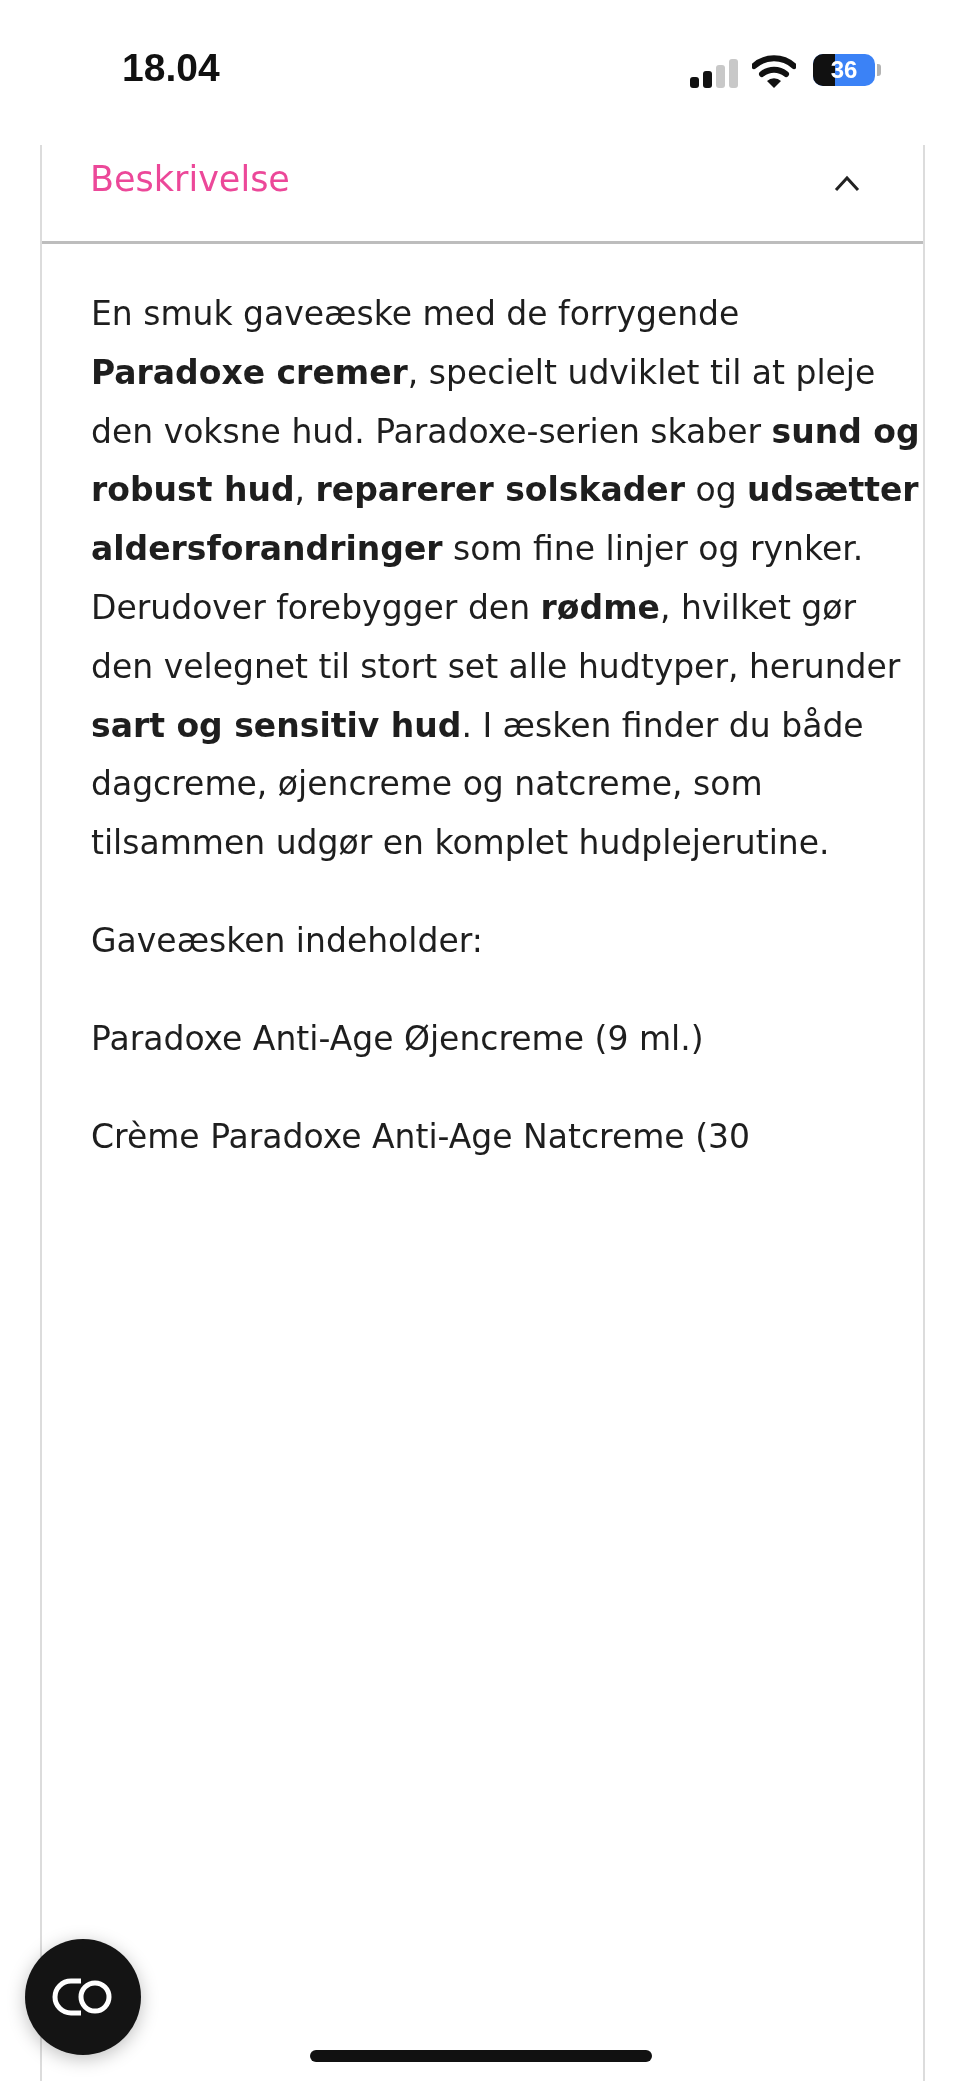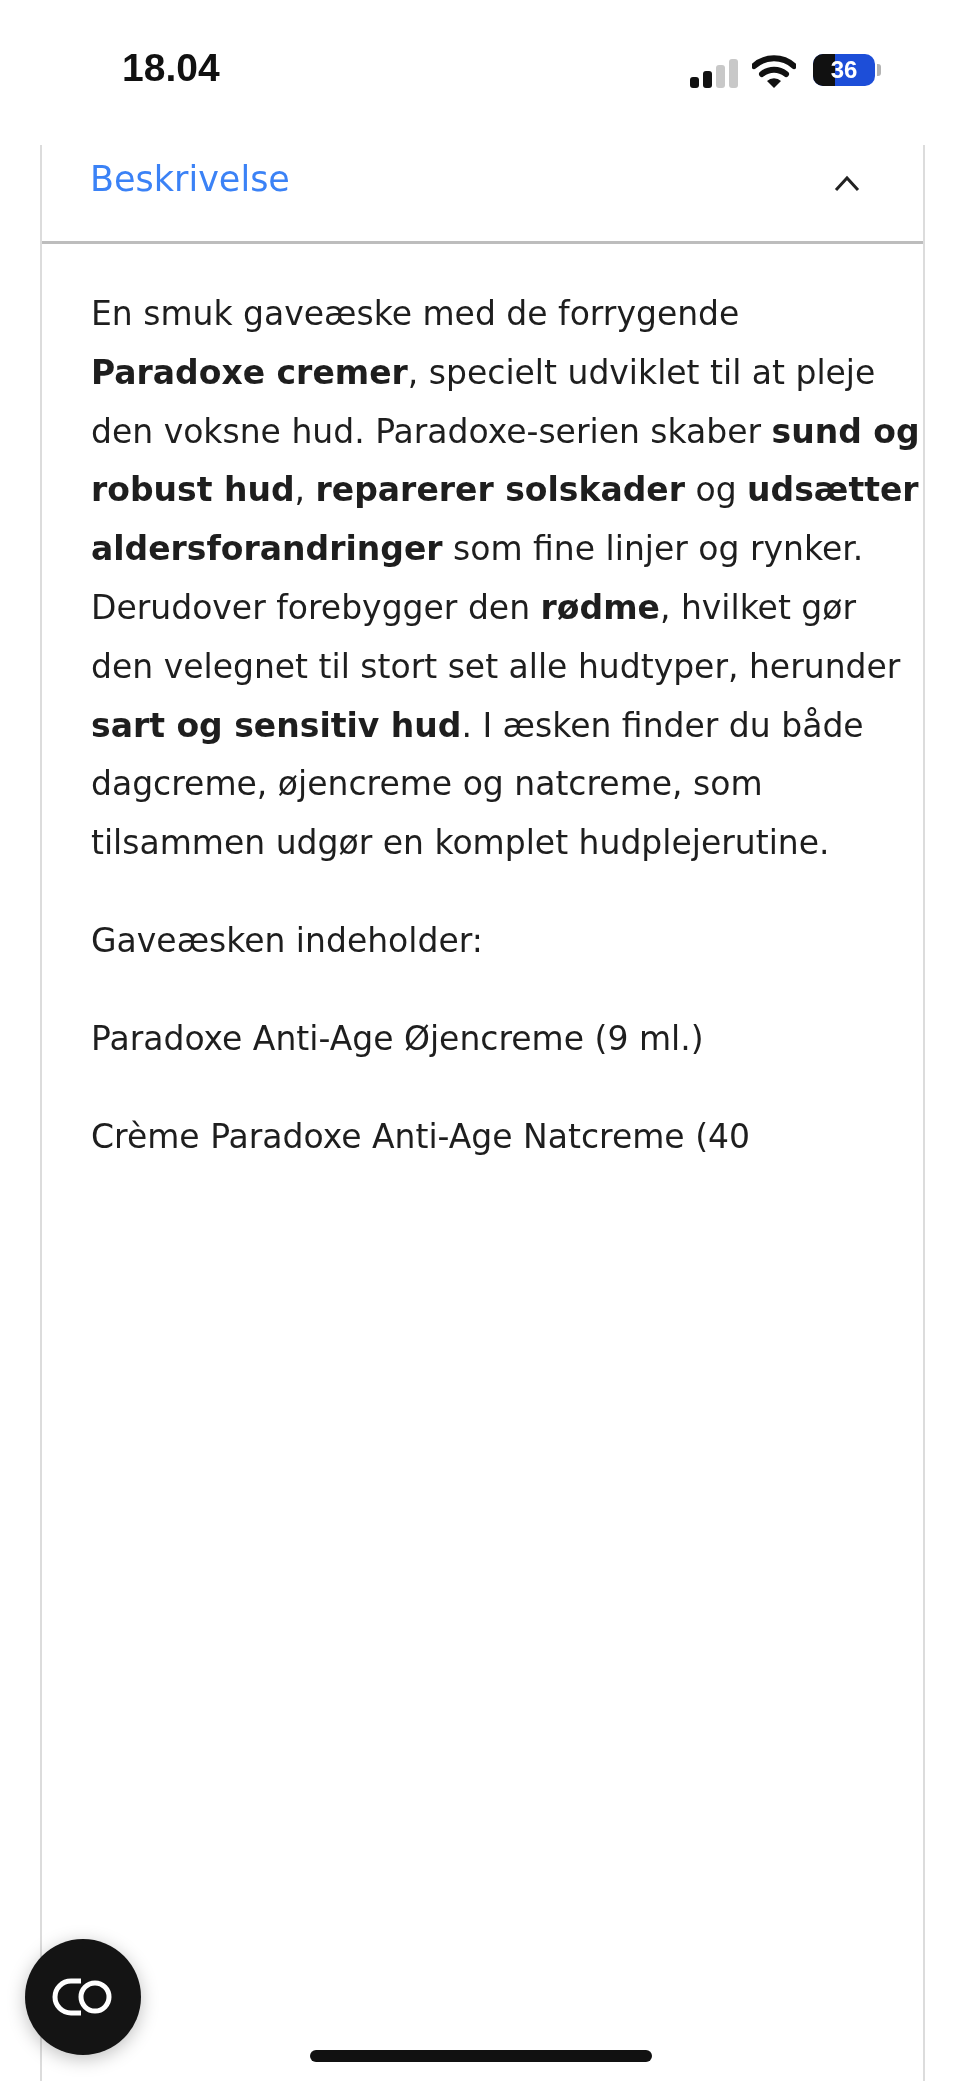--- a/index.html
+++ b/index.html
@@ -2,27 +2,27 @@
 <html><head>
 <meta charset="utf-8">
 <style>
   html,body{margin:0;padding:0;background:#fff;}
   body{width:960px;height:2081px;position:relative;overflow:hidden;font-family:"Liberation Sans",sans-serif;color:#1a1a1a;}
   .status-bar{position:absolute;left:0;top:0;width:792px;height:140px;}
   .time{position:absolute;left:122px;top:46px;font-size:39px;font-weight:bold;color:#111;letter-spacing:0px;}
   .sig{position:absolute;left:690px;top:60px;width:50px;height:28px;}
   .sig span{position:absolute;bottom:0;width:9px;border-radius:3px;}
   .wifi{position:absolute;left:752px;top:54px;width:44px;height:36px;}
-  .battery{position:absolute;left:813px;top:54px;width:62px;height:32px;border-radius:10px;background:#1d4ed8;overflow:hidden;}
+  .battery{position:absolute;left:813px;top:54px;width:62px;height:32px;border-radius:10px;background:#3b82f6;overflow:hidden;}
   .battery .fill{position:absolute;left:0;top:0;bottom:0;width:22px;background:#111;}
   .battery .lvl{position:absolute;left:0;right:0;top:0;bottom:0;text-align:center;font-size:24px;line-height:32px;font-weight:bold;color:#fff;}
   .batcap{position:absolute;left:877px;top:64px;width:4px;height:12px;border-radius:0 3px 3px 0;background:#b3b3b3;}
   .card{position:absolute;left:40px;top:145px;width:881px;height:1960px;border-left:2px solid #dcdcdc;border-right:2px solid #dcdcdc;}
   .acc-head{position:absolute;left:0;top:0;width:881px;height:96px;border-bottom:3px solid #bdbdbd;}
-  .acc-title{position:absolute;left:48px;top:14px;font-family:"DejaVu Sans",sans-serif;font-size:35px;color:#3b82f6;}
+  .acc-title{position:absolute;left:48px;top:14px;font-family:"DejaVu Sans",sans-serif;font-size:35px;color:#ec4899;}
   .chev{position:absolute;left:790px;top:24px;width:30px;height:30px;}
   .content{position:absolute;left:49px;top:140px;width:830px;font-family:"DejaVu Sans",sans-serif;font-size:33px;line-height:58.8px;color:#1e1e1e;}
   .content p{margin:0 0 39px 0;}
   .content b{font-weight:bold;text-align:center;}
   .fab{position:absolute;left:25px;top:1939px;width:116px;height:116px;border-radius:50%;background:#141414;box-shadow:0 4px 18px rgba(0,0,0,0.25);}
   .fab svg{position:absolute;left:26px;top:36px;}
   .home-ind{position:absolute;left:310px;top:2050px;width:342px;height:12px;border-radius:6px;background:#111;}
 </style>
 </head>
 <body>
@@ -52,21 +52,21 @@
     <div class="acc-title">Beskrivelse</div>
     <svg class="chev" viewBox="0 0 30 30">
       <path d="M4 21 L15 9 L26 21" stroke="#222" stroke-width="3" fill="none"></path>
     </svg>
   </div>
 
   <div class="content">
     <p id="intro"><span>En smuk gaveæske med de forrygende </span><b>Paradoxe cremer</b><span>, specielt udviklet til at pleje den voksne hud. Paradoxe-serien skaber </span><b>sund og robust hud</b><span>, </span><b>reparerer solskader</b><span> og </span><b>udsætter aldersforandringer</b><span> som fine linjer og rynker. Derudover forebygger den </span><b>rødme</b><span>, hvilket gør den velegnet til stort set alle hudtyper, herunder </span><b>sart og sensitiv hud</b><span>. I æsken finder du både dagcreme, øjencreme og natcreme, som tilsammen udgør en komplet hudplejerutine.</span></p>
     <p>Gaveæsken indeholder:</p>
     <p>Paradoxe Anti-Age Øjencreme (9 ml.)</p>
-    <p>Crème Paradoxe Anti-Age Natcreme (40</p>
+    <p>Crème Paradoxe Anti-Age Natcreme (30</p>
   </div>
 </div>
 
 <div class="fab">
   <svg width="64" height="44" viewBox="0 0 64 44">
     <path d="M30 6 H20 A16 16 0 0 0 20 38 H30" stroke="#fff" stroke-width="5" fill="none"></path>
     <circle cx="44" cy="22" r="14" stroke="#fff" stroke-width="5" fill="none"></circle>
   </svg>
 </div>
 

